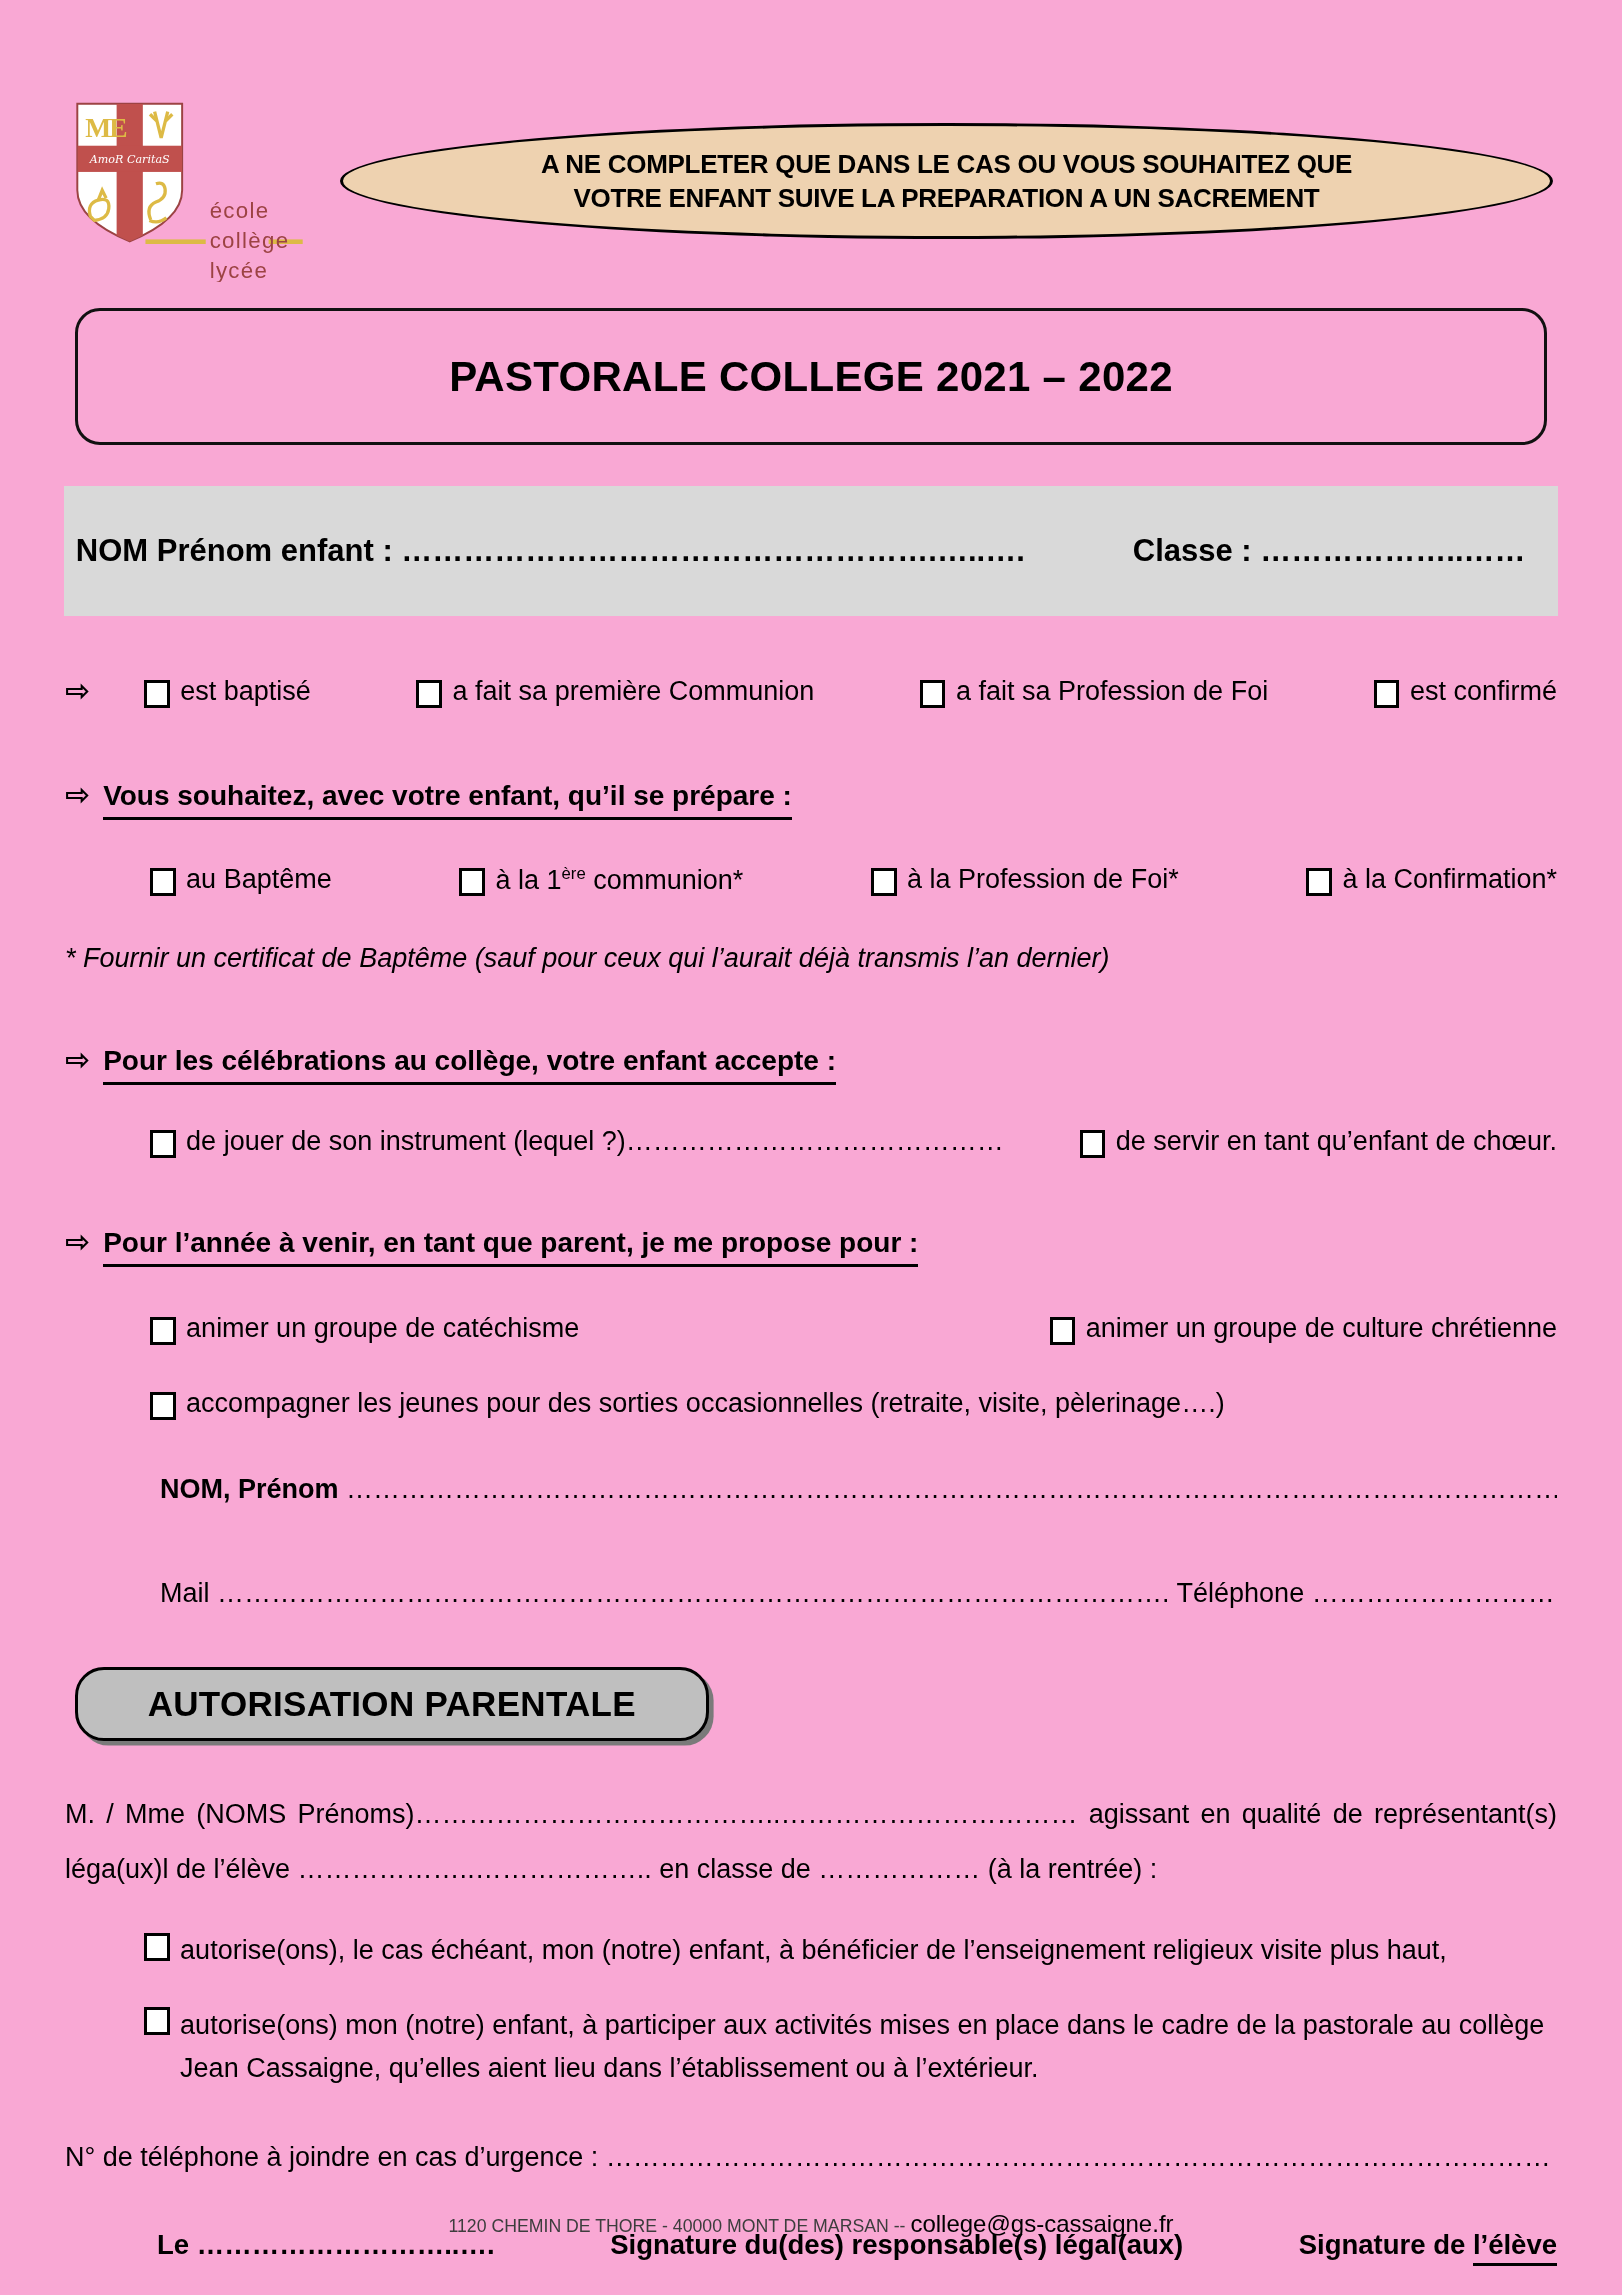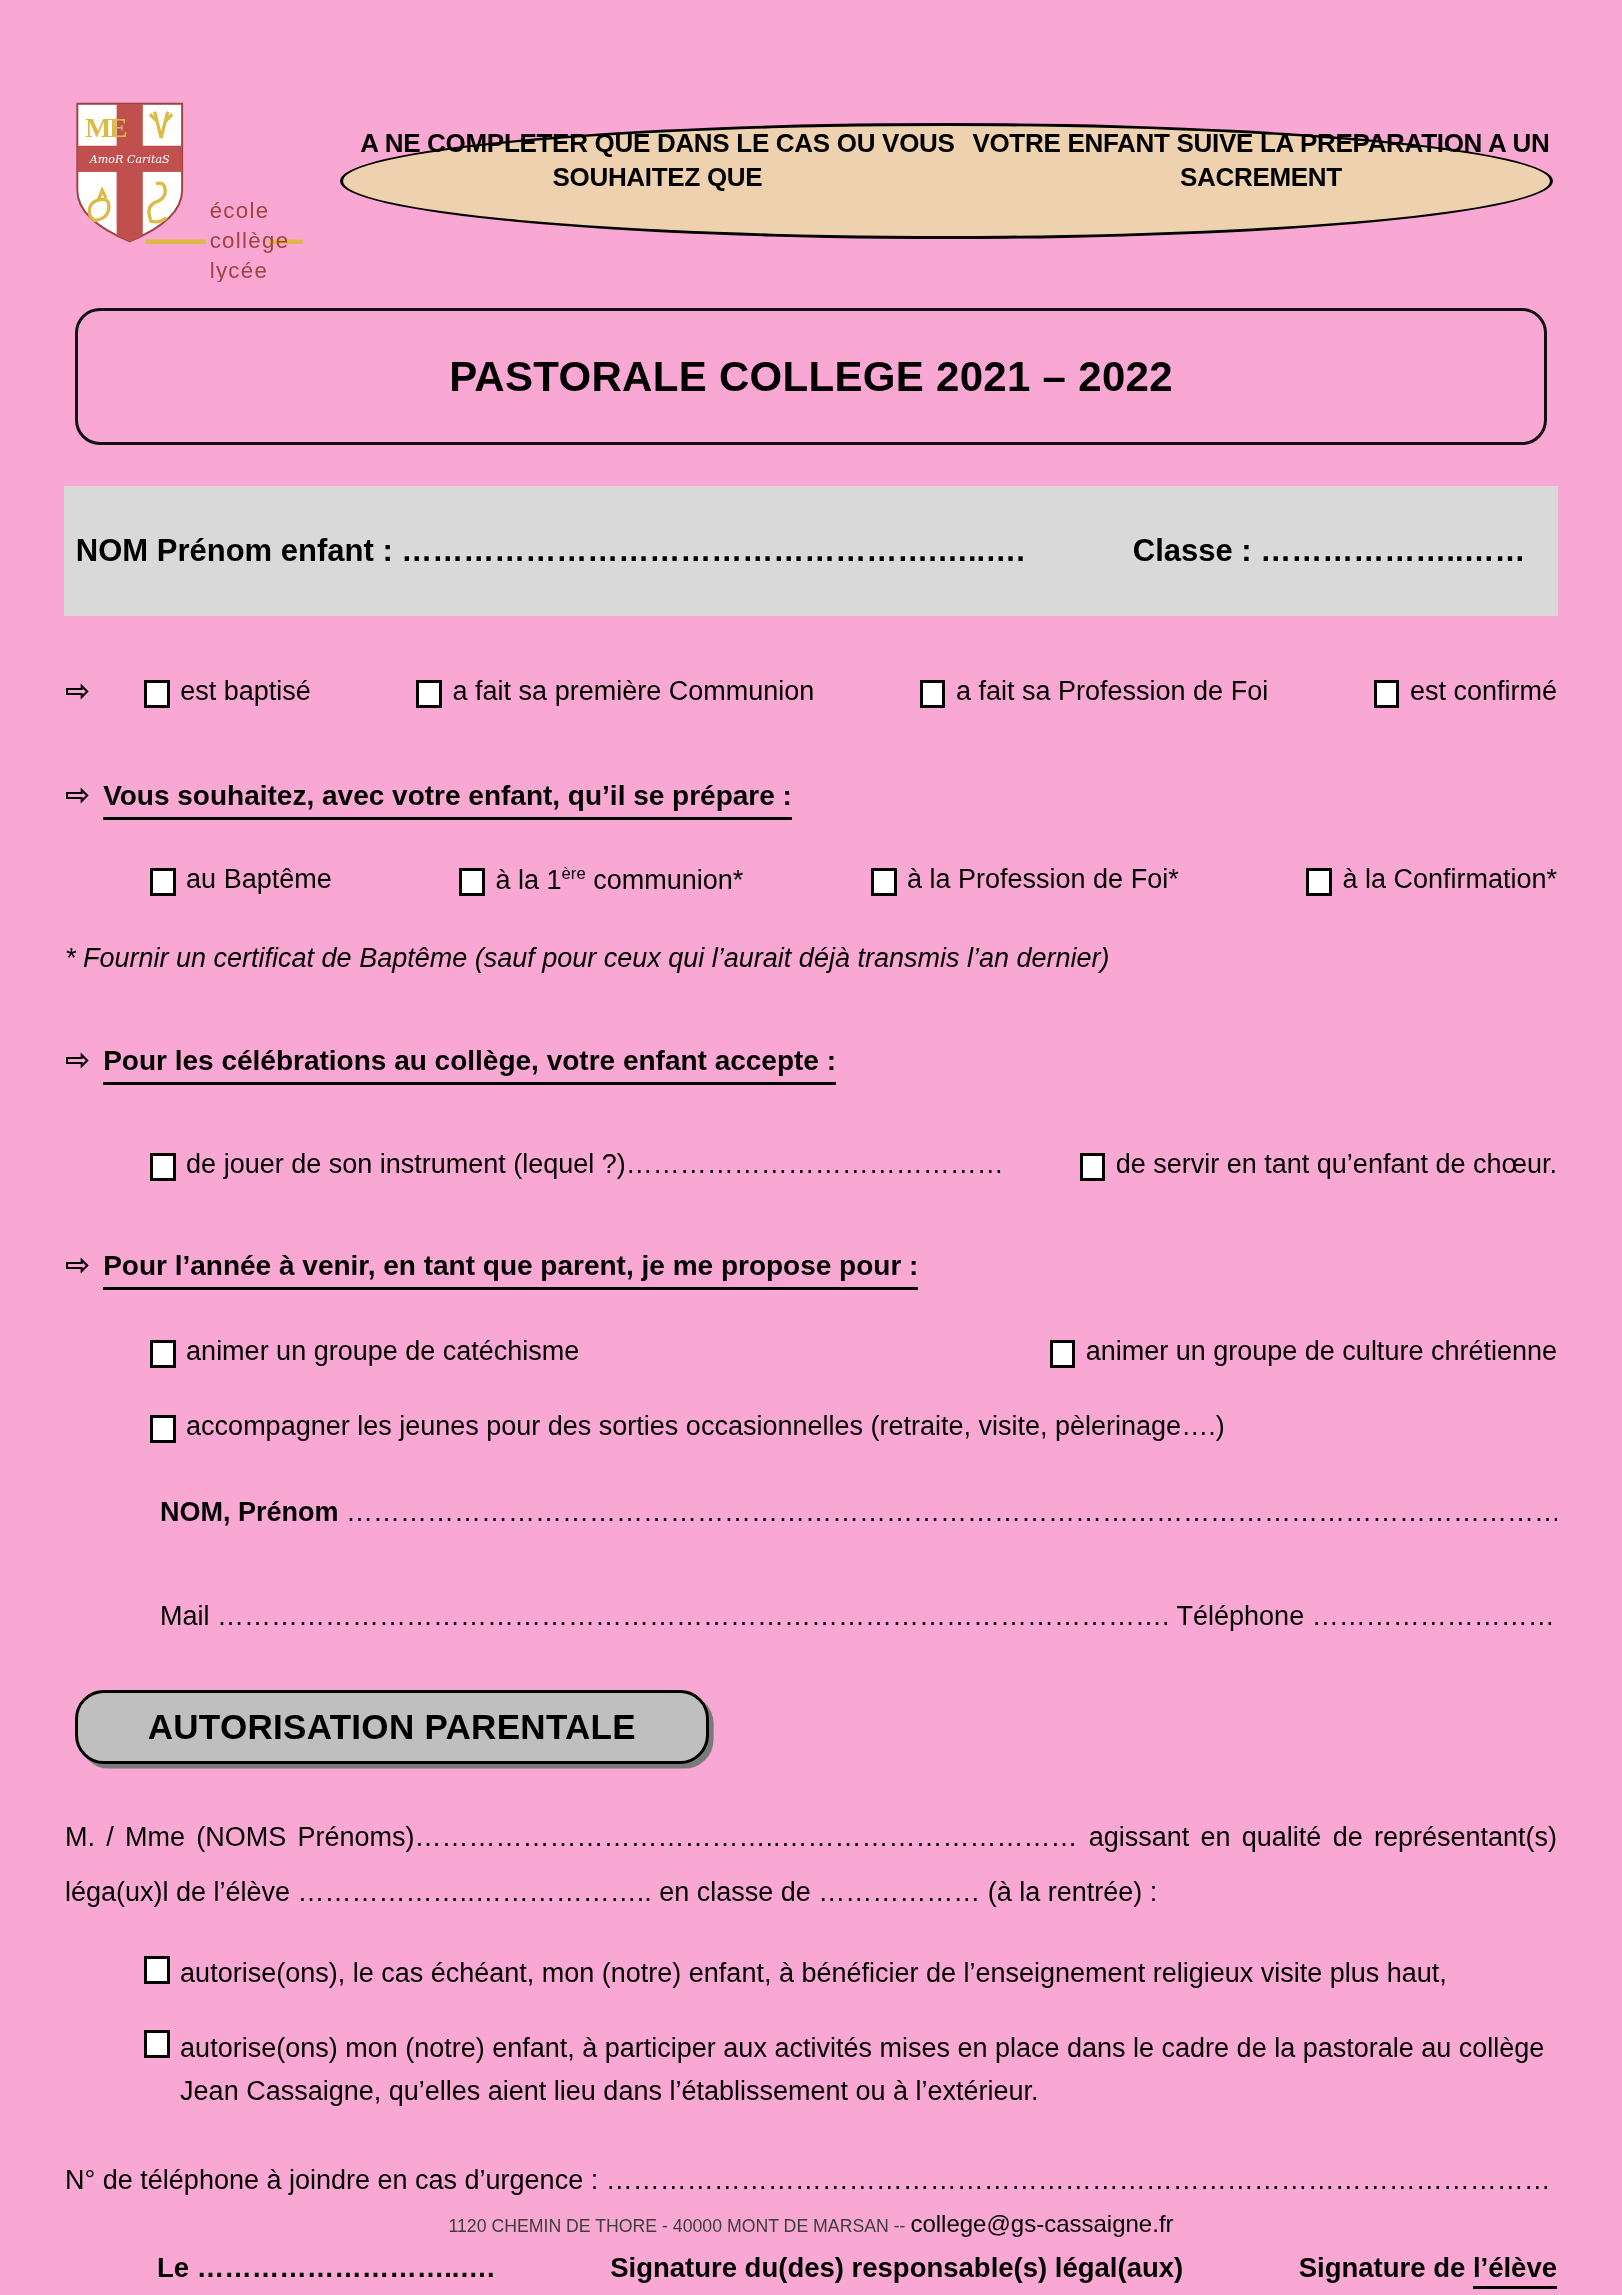--- a/index.html
+++ b/index.html
@@ -11,21 +11,21 @@
     color:#000;
     font-size:27px;
     overflow:hidden;
   }
   
   .header{position:relative;height:308px;}
   .logo{position:absolute;left:72px;top:92px;}
   .oval-banner{
     position:absolute;left:340px;top:123px;width:1207px;height:110px;
     background:#eed2b0;border:3.9px solid #000;border-radius:50%;
-    display:flex;flex-direction:row;justify-content:space-between;
+    display:flex;flex-direction:column;justify-content:center;
     text-align:center;font-weight:bold;font-size:26px;line-height:1.32;
     letter-spacing:-0.3px;
   }
   
   .title-box{
     margin:0 75px;height:131px;
     border:3.9px solid #111;border-radius:25px;
     display:flex;align-items:center;justify-content:center;
     font-size:42px;font-weight:bold;letter-spacing:0.3px;
   }
@@ -189,21 +189,21 @@
       </span>
     </div>
 
     <div class="note">* Fournir un certificat de Baptême (sauf pour ceux qui l’aurait déjà transmis l’an dernier)</div>
 
     <div class="section-h" style="margin-top:71px;">
       <span class="arrow">⇨</span>
       <span class="h-text">Pour les célébrations au collège, votre enfant accepte :</span>
     </div>
 
-    <div class="row-spread" style="margin-top:64px;">
+    <div class="row-spread" style="margin-top:41px;">
       <span class="opt">
         <span class="cb"></span>
         <span>de jouer de son instrument (lequel ?)……………………………………</span>
       </span>
       <span class="opt">
         <span class="cb"></span>
         <span>de servir en tant qu’enfant de chœur.</span>
       </span>
     </div>
 

